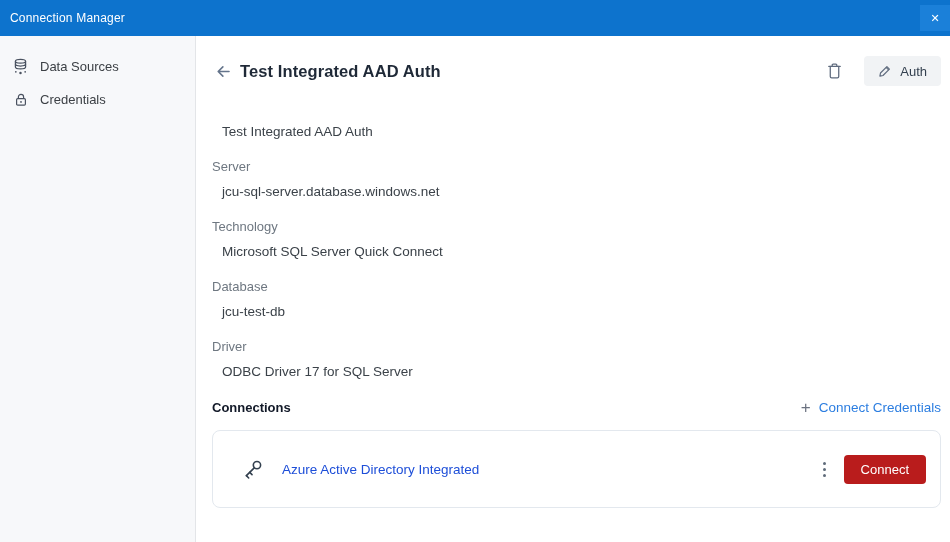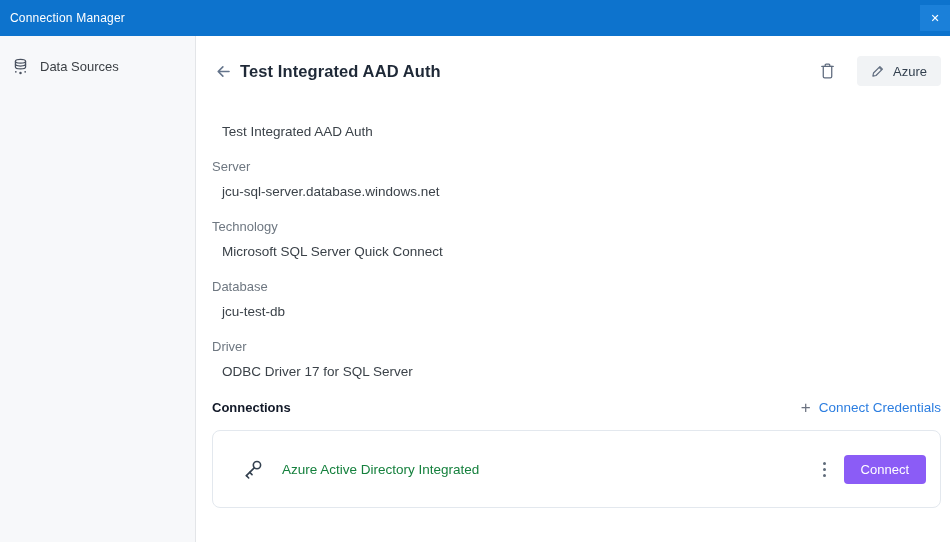--- a/index.html
+++ b/index.html
@@ -159,37 +159,37 @@
     margin-top: 14px;
     height: 78px;
     border: 1px solid #e3e8ee;
     border-radius: 8px;
     display: flex;
     align-items: center;
     padding: 0 14px 0 28px;
     background: #ffffff;
   }
   .key-icn { width: 24px; height: 24px; margin-right: 17px; display: flex; align-items: center; justify-content: center; }
-  .conn-name { font-size: 13.5px; color: #15803d; }
+  .conn-name { font-size: 13.5px; color: #1d4ed8; }
   .card-spacer { flex: 1; }
   .kebab-btn {
     width: 20px; height: 26px;
     display: flex; flex-direction: column;
     align-items: center; justify-content: center;
     gap: 3px;
     cursor: pointer;
     margin-right: 9px;
   }
   .kebab-btn i {
     width: 3px; height: 3px;
     border-radius: 50%;
     background: #5f6b7a;
   }
   .connect-btn {
-    background: #8b5cf6;
+    background: #b91c1c;
     color: #ffffff;
     border: none;
     border-radius: 4px;
     height: 29px;
     padding: 0 17px;
     font-family: inherit;
     font-size: 13px;
     cursor: pointer;
   }
 
@@ -215,20 +215,30 @@
           <path d="M3.2 3.1 C3.2 2.05 5.35 1.3 8 1.3 C10.65 1.3 12.8 2.05 12.8 3.1 V8.4 C12.8 9.45 10.65 10.2 8 10.2 C5.35 10.2 3.2 9.45 3.2 8.4 Z"></path>
           <path d="M3.2 3.1 C3.2 4.15 5.35 4.9 8 4.9 C10.65 4.9 12.8 4.15 12.8 3.1"></path>
           <path d="M3.2 5.75 C3.2 6.8 5.35 7.55 8 7.55 C10.65 7.55 12.8 6.8 12.8 5.75"></path>
           <circle cx="3.6" cy="13" r="0.8" fill="#4a5260" stroke="none"></circle>
           <circle cx="8" cy="14.2" r="1.15" fill="#4a5260" stroke="none"></circle>
           <circle cx="12.4" cy="13" r="0.8" fill="#4a5260" stroke="none"></circle>
         </svg>
       </span>
       <span>Data Sources</span>
     </div>
+    <div class="side-item">
+      <span class="icn">
+        <svg width="16" height="16" viewBox="0 0 16 16" fill="none" stroke="#4a5260" stroke-width="1.2">
+          <path d="M5.4 6.6 V4.9 a2.6 2.6 0 0 1 5.2 0 V6.6"></path>
+          <rect x="3.6" y="6.6" width="8.8" height="6.6" rx="1.1"></rect>
+          <circle cx="8" cy="9.9" r="0.9" fill="#4a5260" stroke="none"></circle>
+        </svg>
+      </span>
+      <span>Credentials</span>
+    </div>
   </div>
 
   <div class="main">
 
     <div class="detail-header">
       <div class="back-btn">
         <svg width="17" height="17" viewBox="0 0 16 16" fill="none" stroke="#64748b" stroke-width="1.5" stroke-linecap="round" stroke-linejoin="round">
           <path d="M13.2 8 H3.2 M7.4 3.6 L3 8 l4.4 4.4"></path>
         </svg>
       </div>
@@ -239,21 +249,21 @@
           <path d="M2.6 4.2 h10.8"></path>
           <path d="M5.8 4.2 V3 a0.9 0.9 0 0 1 .9 -.9 h2.6 a0.9 0.9 0 0 1 .9 .9 V4.2"></path>
           <path d="M4 4.2 v9.6 a1.3 1.3 0 0 0 1.3 1.3 h5.4 a1.3 1.3 0 0 0 1.3 -1.3 V4.2"></path>
         </svg>
       </div>
       <button class="edit-btn">
         <svg width="14" height="14" viewBox="0 0 14 14" fill="none" stroke="#5f6b7e" stroke-width="1.2" stroke-linejoin="round">
           <path d="M8.9 2.6 l2.5 2.5 L5 11.5 l-3.1.6.6-3.1 z"></path>
           <path d="M8.1 3.4 l2.5 2.5"></path>
         </svg>
-        <span>Azure</span>
+        <span>Auth</span>
       </button>
     </div>
 
     <div class="fields">
       <div class="field">
         <div class="field-value">Test Integrated AAD Auth</div>
       </div>
       <div class="field">
         <div class="field-label">Server</div>
         <div class="field-value">jcu-sql-server.database.windows.net</div>

